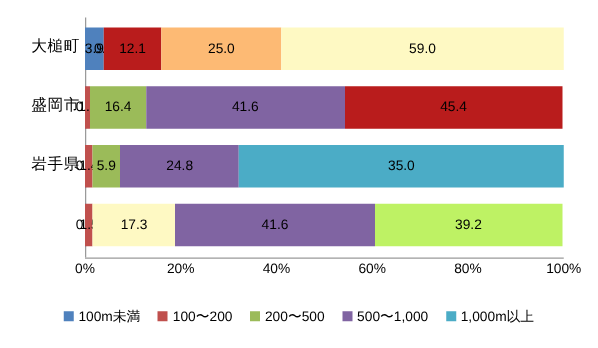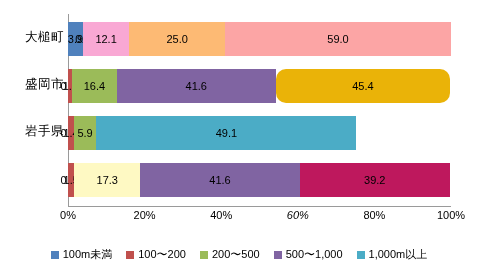--- a/index.html
+++ b/index.html
@@ -100,21 +100,21 @@
   .legend{
     position:absolute;
     left:0;top:249px;
     width:478px;
     display:flex;
     justify-content:center;
     align-items:center;
     gap:14px;
   }
   .legend-item{
-    display:flex;align-items:center;gap:4px;
+    display:flex;align-items:flex-start;gap:4px;
     font-size:11px;line-height:11px;color:#000000;
     white-space:nowrap;
   }
   .legend-swatch{
     width:8px;height:8px;display:inline-block;flex:0 0 auto;
   }
 </style>
 </head>
 <body>
 
@@ -130,85 +130,88 @@
   <div class="axis-x-line"></div>
 
   <div class="plot-area" id="plot-area">
       <div class="row row-0">
         <div class="seg" style="background: rgb(79, 129, 189); width: 3.9%;">
           <span>3.9</span>
         </div>
         <div class="seg" style="background: rgb(192, 80, 77); width: 0%;">
           <span>0.0</span>
         </div>
-        <div class="seg" style="background: #f9a8d4; width: 12.1%;">
+        <div class="seg" style="background: #b91c1c; width: 12.1%;">
           <span>12.1</span>
         </div>
         <div class="seg" style="background: #fdba74; width: 25%;">
           <span>25.0</span>
         </div>
-        <div class="seg" style="background: #fca5a5; width: 59%;">
+        <div class="seg" style="background: #fef9c3; width: 59%;">
           <span>59.0</span>
         </div>
       </div>
       <div class="row row-1">
         <div class="seg" style="background: rgb(79, 129, 189); width: 0.1%;">
           <span>0.1</span>
         </div>
         <div class="seg" style="background: rgb(192, 80, 77); width: 1%;">
           <span>1.9</span>
         </div>
         <div class="seg" style="background: rgb(155, 187, 89); width: 11.6%;">
           <span>16.4</span>
         </div>
         <div class="seg" style="background: rgb(128, 100, 162); width: 41.6%;">
           <span>41.6</span>
         </div>
-        <div class="seg" style="background: #eab308; width: 45.4%; border-radius: 10px;">
+        <div class="seg" style="background: #b91c1c; width: 45.4%;">
           <span>45.4</span>
         </div>
       </div>
       <div class="row row-2">
         <div class="seg" style="background: rgb(79, 129, 189); width: 0.1%;">
           <span>0.1</span>
         </div>
         <div class="seg" style="background: rgb(192, 80, 77); width: 1.4%;">
           <span>1.4</span>
         </div>
         <div class="seg" style="background: rgb(155, 187, 89); width: 5.9%;">
           <span>5.9</span>
         </div>
+        <div class="seg" style="background: rgb(128, 100, 162); width: 24.8%;">
+          <span>24.8</span>
+        </div>
         <div class="seg" style="background: rgb(75, 172, 198); width: 67.9%;">
-          <span>49.1</span>
+          <span>35.0</span>
         </div>
       </div>
       <div class="row row-3">
         <div class="seg" style="background: rgb(79, 129, 189); width: 0.1%;">
           <span>0.1</span>
         </div>
         <div class="seg" style="background: rgb(192, 80, 77); width: 1.5%;">
           <span>1.5</span>
         </div>
         <div class="seg" style="background: #fef9c3; width: 17.3%;">
           <span>17.3</span>
         </div>
         <div class="seg" style="background: rgb(128, 100, 162); width: 41.6%;">
           <span>41.6</span>
         </div>
-        <div class="seg" style="background: #be185d; width: 39.2%;">
+        <div class="seg" style="background: #bef264; width: 39.2%;">
           <span>39.2</span>
         </div>
       </div>
     </div>
 
   <div class="ticks" id="ticks">
       <div class="tick" style="left: 0%;">0%</div>
       <div class="tick" style="left: 20%;">20%</div>
       <div class="tick" style="left: 40%;">40%</div>
-      <div class="tick" style="left: 60%; font-style: italic;">60%</div>
+      <div class="tick" style="left: 60%;">60%</div>
       <div class="tick" style="left: 80%;">80%</div>
       <div class="tick" style="left: 100%;">100%</div>
     </div>
 
   <div class="legend" id="legend">
       <div class="legend-item">
         <span class="legend-swatch" style="background: rgb(79, 129, 189);"></span>
         <span>100m未満</span>
       </div>
       <div class="legend-item">

